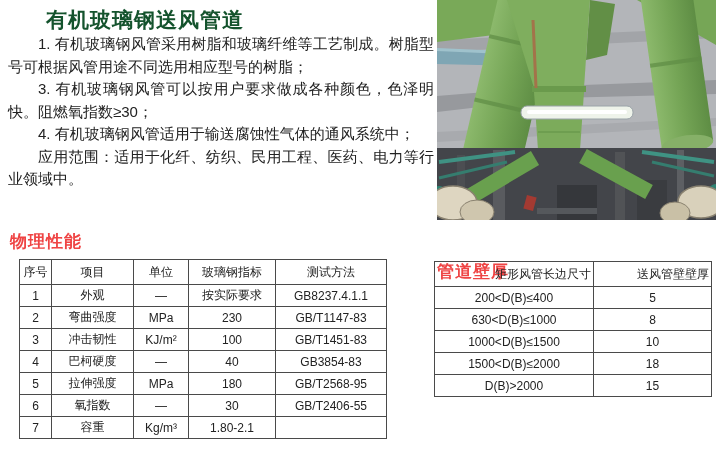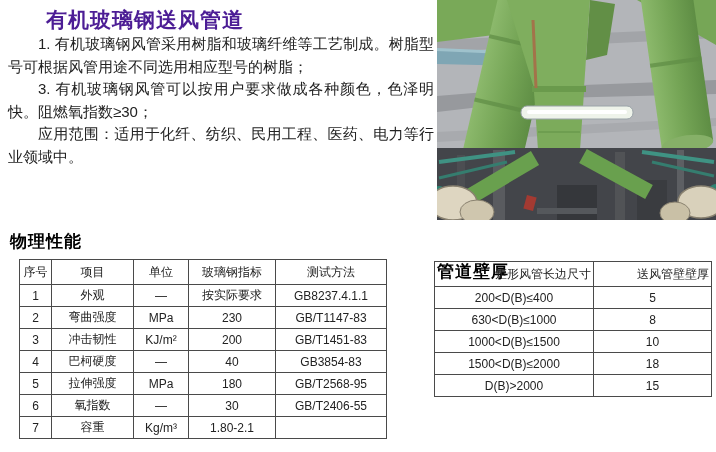--- a/index.html
+++ b/index.html
@@ -3,32 +3,32 @@
 <meta charset="utf-8">
 <style>
   html,body{margin:0;padding:0;}
   body{
     width:716px;height:452px;position:relative;background:#ffffff;
     font-family:"Liberation Sans","DejaVu Sans",sans-serif;
     color:#1c1c1c;overflow:hidden;
   }
   .abs{position:absolute;}
   #doc-title{
-    left:46px;top:6px;font-size:21px;font-weight:bold;color:#4c1d95;
+    left:46px;top:6px;font-size:21px;font-weight:bold;color:#14532d;
     letter-spacing:1px;
     text-align:center;
   }
   #intro{
     left:8px;top:33px;width:426px;height:200px;
     font-size:15px;line-height:22.5px;color:#222;
     text-align:justify;
   }
   #intro p{margin:0;text-indent:2em;}
   .section-heading{
-    font-size:17px;font-weight:bold;color:#000000;letter-spacing:1px;
+    font-size:17px;font-weight:bold;color:#ef4444;letter-spacing:1px;
   }
   #physical-heading{left:10px;top:230px;}
   #wall-heading{left:437px;top:232px;margin-top:28px;}
   table{border-collapse:collapse;table-layout:fixed;}
   th,td{
     border:1px solid #4a4a4a;text-align:center;vertical-align:middle;
     font-size:12px;font-weight:normal;color:#222;padding:0 2px;
     overflow:hidden;white-space:nowrap;
   }
   #physical-table{left:19px;top:259px;width:367px;}
@@ -40,20 +40,21 @@
   #photo{left:437px;top:0px;width:279px;height:220px;display:block;}
 </style>
 </head>
 <body>
 
 <div class="abs" id="doc-title">有机玻璃钢送风管道</div>
 
 <div class="abs" id="intro">
   <p>1. 有机玻璃钢风管采用树脂和玻璃纤维等工艺制成。树脂型号可根据风管用途不同选用相应型号的树脂；</p>
   <p>3. 有机玻璃钢风管可以按用户要求做成各种颜色，色泽明快。阻燃氧指数≥30；</p>
+  <p>4. 有机玻璃钢风管适用于输送腐蚀性气体的通风系统中；</p>
   <p>应用范围：适用于化纤、纺织、民用工程、医药、电力等行业领域中。</p>
 </div>
 
 <svg class="abs" id="photo" viewBox="0 0 279 220" preserveAspectRatio="none">
   <defs>
     <linearGradient id="gcyl" x1="0" y1="0" x2="1" y2="0">
       <stop offset="0" stop-color="#8cb96c"></stop>
       <stop offset="0.5" stop-color="#74a455"></stop>
       <stop offset="1" stop-color="#5e8d44"></stop>
     </linearGradient>
@@ -159,21 +160,21 @@
       <td>2</td>
       <td>弯曲强度</td>
       <td>MPa</td>
       <td>230</td>
       <td>GB/T1147-83</td>
     </tr>
     <tr>
       <td>3</td>
       <td>冲击韧性</td>
       <td>KJ/m²</td>
-      <td>200</td>
+      <td>100</td>
       <td>GB/T1451-83</td>
     </tr>
     <tr>
       <td>4</td>
       <td>巴柯硬度</td>
       <td>—</td>
       <td>40</td>
       <td>GB3854-83</td>
     </tr>
     <tr>

